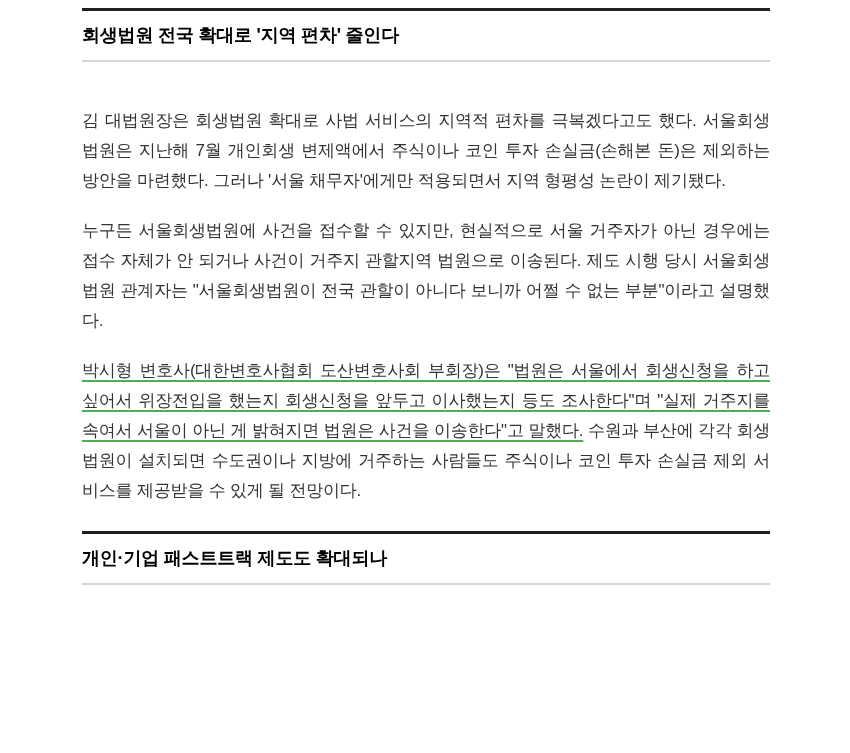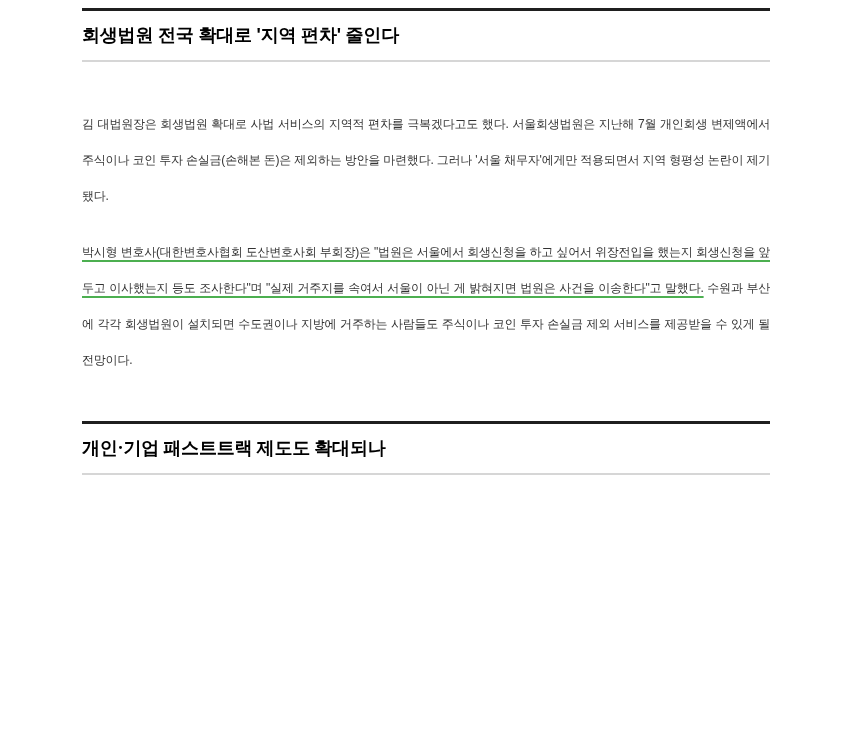--- a/index.html
+++ b/index.html
@@ -22,38 +22,38 @@
     height: 753px;
     background: var(--background);
     overflow: hidden;
   }
   .article {
     width: 688px;
     margin-left: 82px;
   }
   .section { margin: 0; }
   .section-first { padding-top: 8px; }
-  .section-second { margin-top: 43px; font-family: Liberation Serif, serif; }
+  .section-second { margin-top: 25px; }
   .heading-block {
     border-top: 3px solid var(--heavy-rule);
     border-bottom: 2px solid var(--light-rule);
     padding: 13px 0 14px 0;
   }
   .heading-block h2 {
     margin: 0;
     font-size: 18px;
     line-height: 22px;
     font-weight: bold;
     color: var(--heading-text);
     letter-spacing: -0.2px;
   }
   .section-body p {
     margin: 20px 0 0 0;
-    font-size: 12px;
-    line-height: 36px;
+    font-size: 17px;
+    line-height: 30px;
     color: var(--body-text);
     text-align: justify;
     word-break: break-all;
     letter-spacing: -0.2px;
   }
   .section-body p.first-para { margin-top: 44px; }
   .quote-underlined {
     color: inherit;
     text-decoration: underline;
     text-decoration-color: var(--underline);
@@ -67,20 +67,21 @@
 
 <div class="page">
   <div class="article">
 
     <section class="section section-first">
       <div class="heading-block">
         <h2>회생법원 전국 확대로 '지역 편차' 줄인다</h2>
       </div>
       <div class="section-body">
         <p class="first-para">김 대법원장은 회생법원 확대로 사법 서비스의 지역적 편차를 극복겠다고도 했다. 서울회생법원은 지난해 7월 개인회생 변제액에서 주식이나 코인 투자 손실금(손해본 돈)은 제외하는 방안을 마련했다. 그러나 '서울 채무자'에게만 적용되면서 지역 형평성 논란이 제기됐다.</p>
+        <p>누구든 서울회생법원에 사건을 접수할 수 있지만, 현실적으로 서울 거주자가 아닌 경우에는 접수 자체가 안 되거나 사건이 거주지 관할지역 법원으로 이송된다. 제도 시행 당시 서울회생법원 관계자는 "서울회생법원이 전국 관할이 아니다 보니까 어쩔 수 없는 부분"이라고 설명했다.</p>
         <p><span class="quote-underlined">박시형 변호사(대한변호사협회 도산변호사회 부회장)은 "법원은 서울에서 회생신청을 하고 싶어서 위장전입을 했는지 회생신청을 앞두고 이사했는지 등도 조사한다"며 "실제 거주지를 속여서 서울이 아닌 게 밝혀지면 법원은 사건을 이송한다"고 말했다.</span><span> 수원과 부산에 각각 회생법원이 설치되면 수도권이나 지방에 거주하는 사람들도 주식이나 코인 투자 손실금 제외 서비스를 제공받을 수 있게 될 전망이다.</span></p>
       </div>
     </section>
 
     <section class="section section-second">
       <div class="heading-block">
         <h2>개인·기업 패스트트랙 제도도 확대되나</h2>
       </div>
     </section>
 

